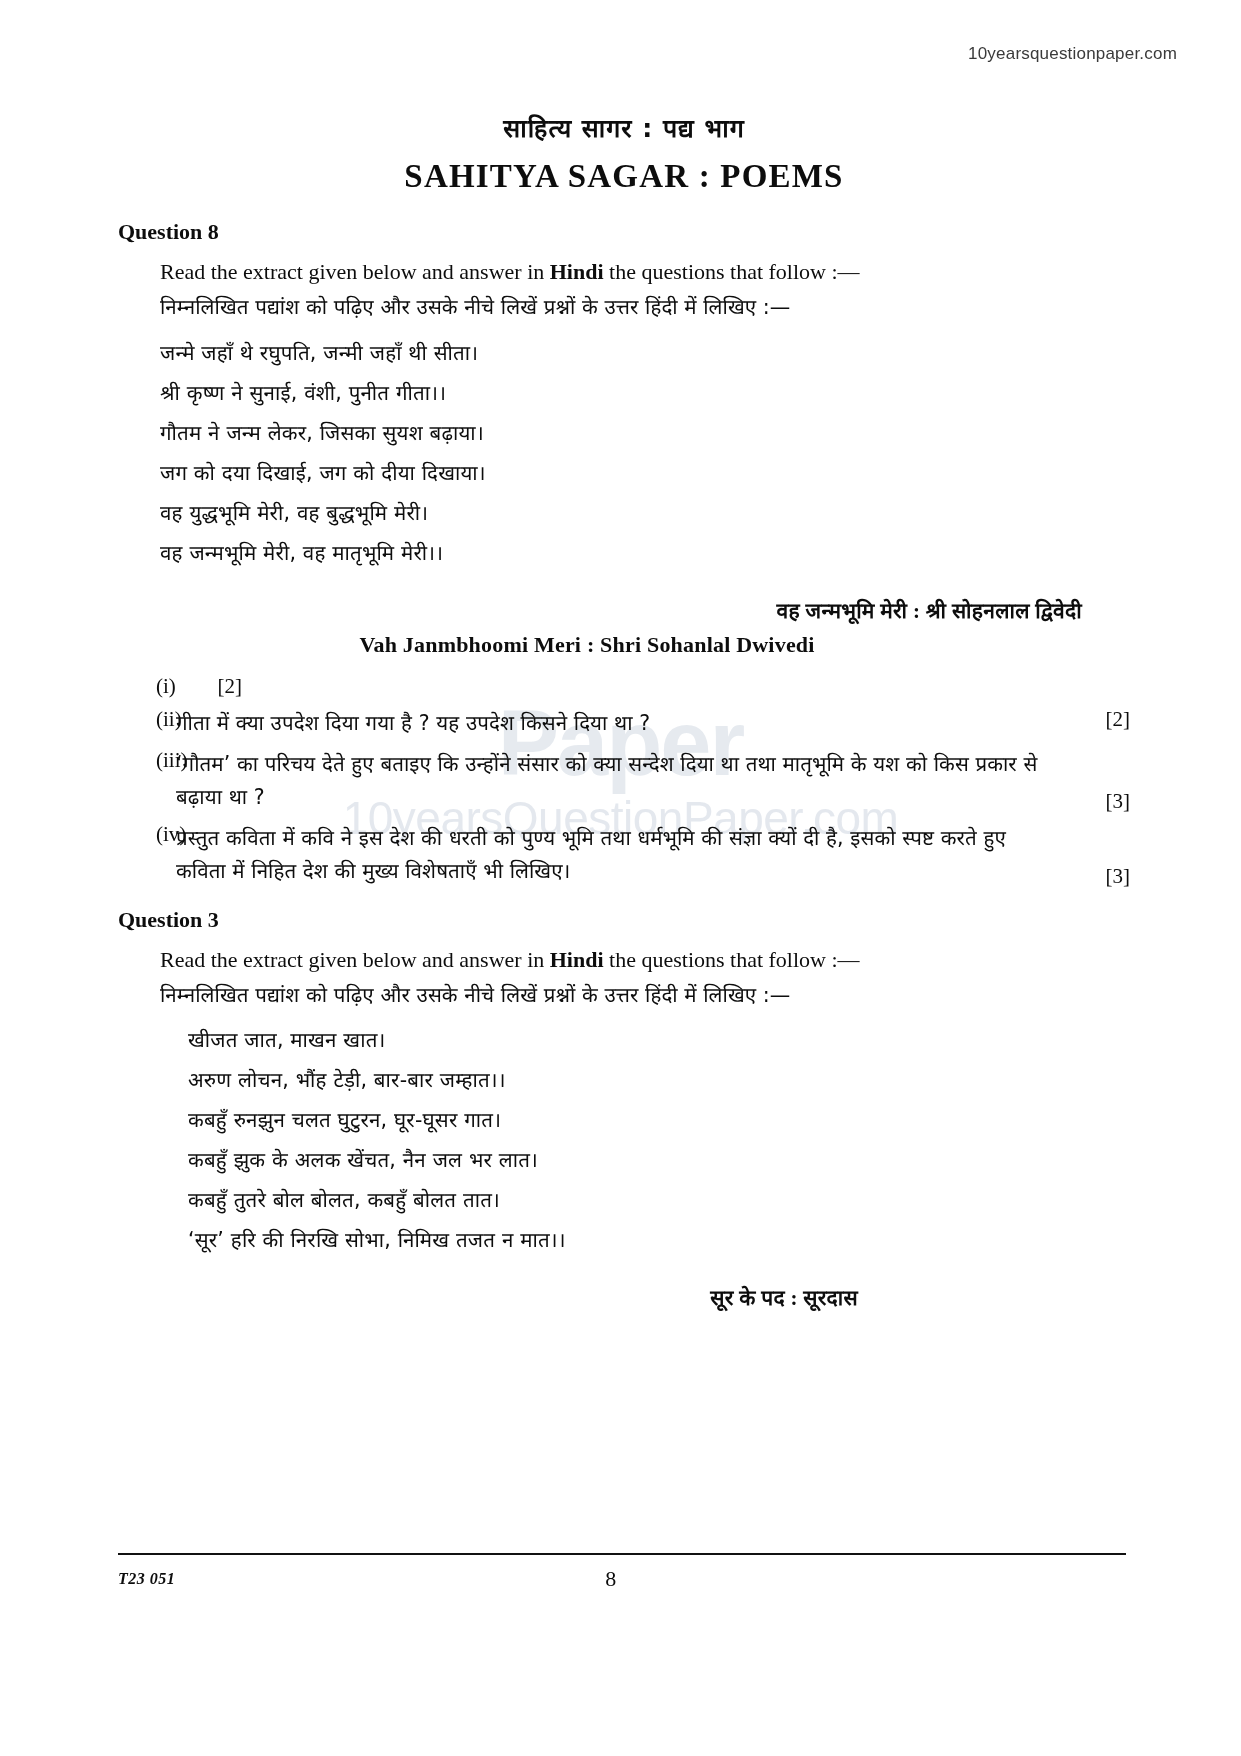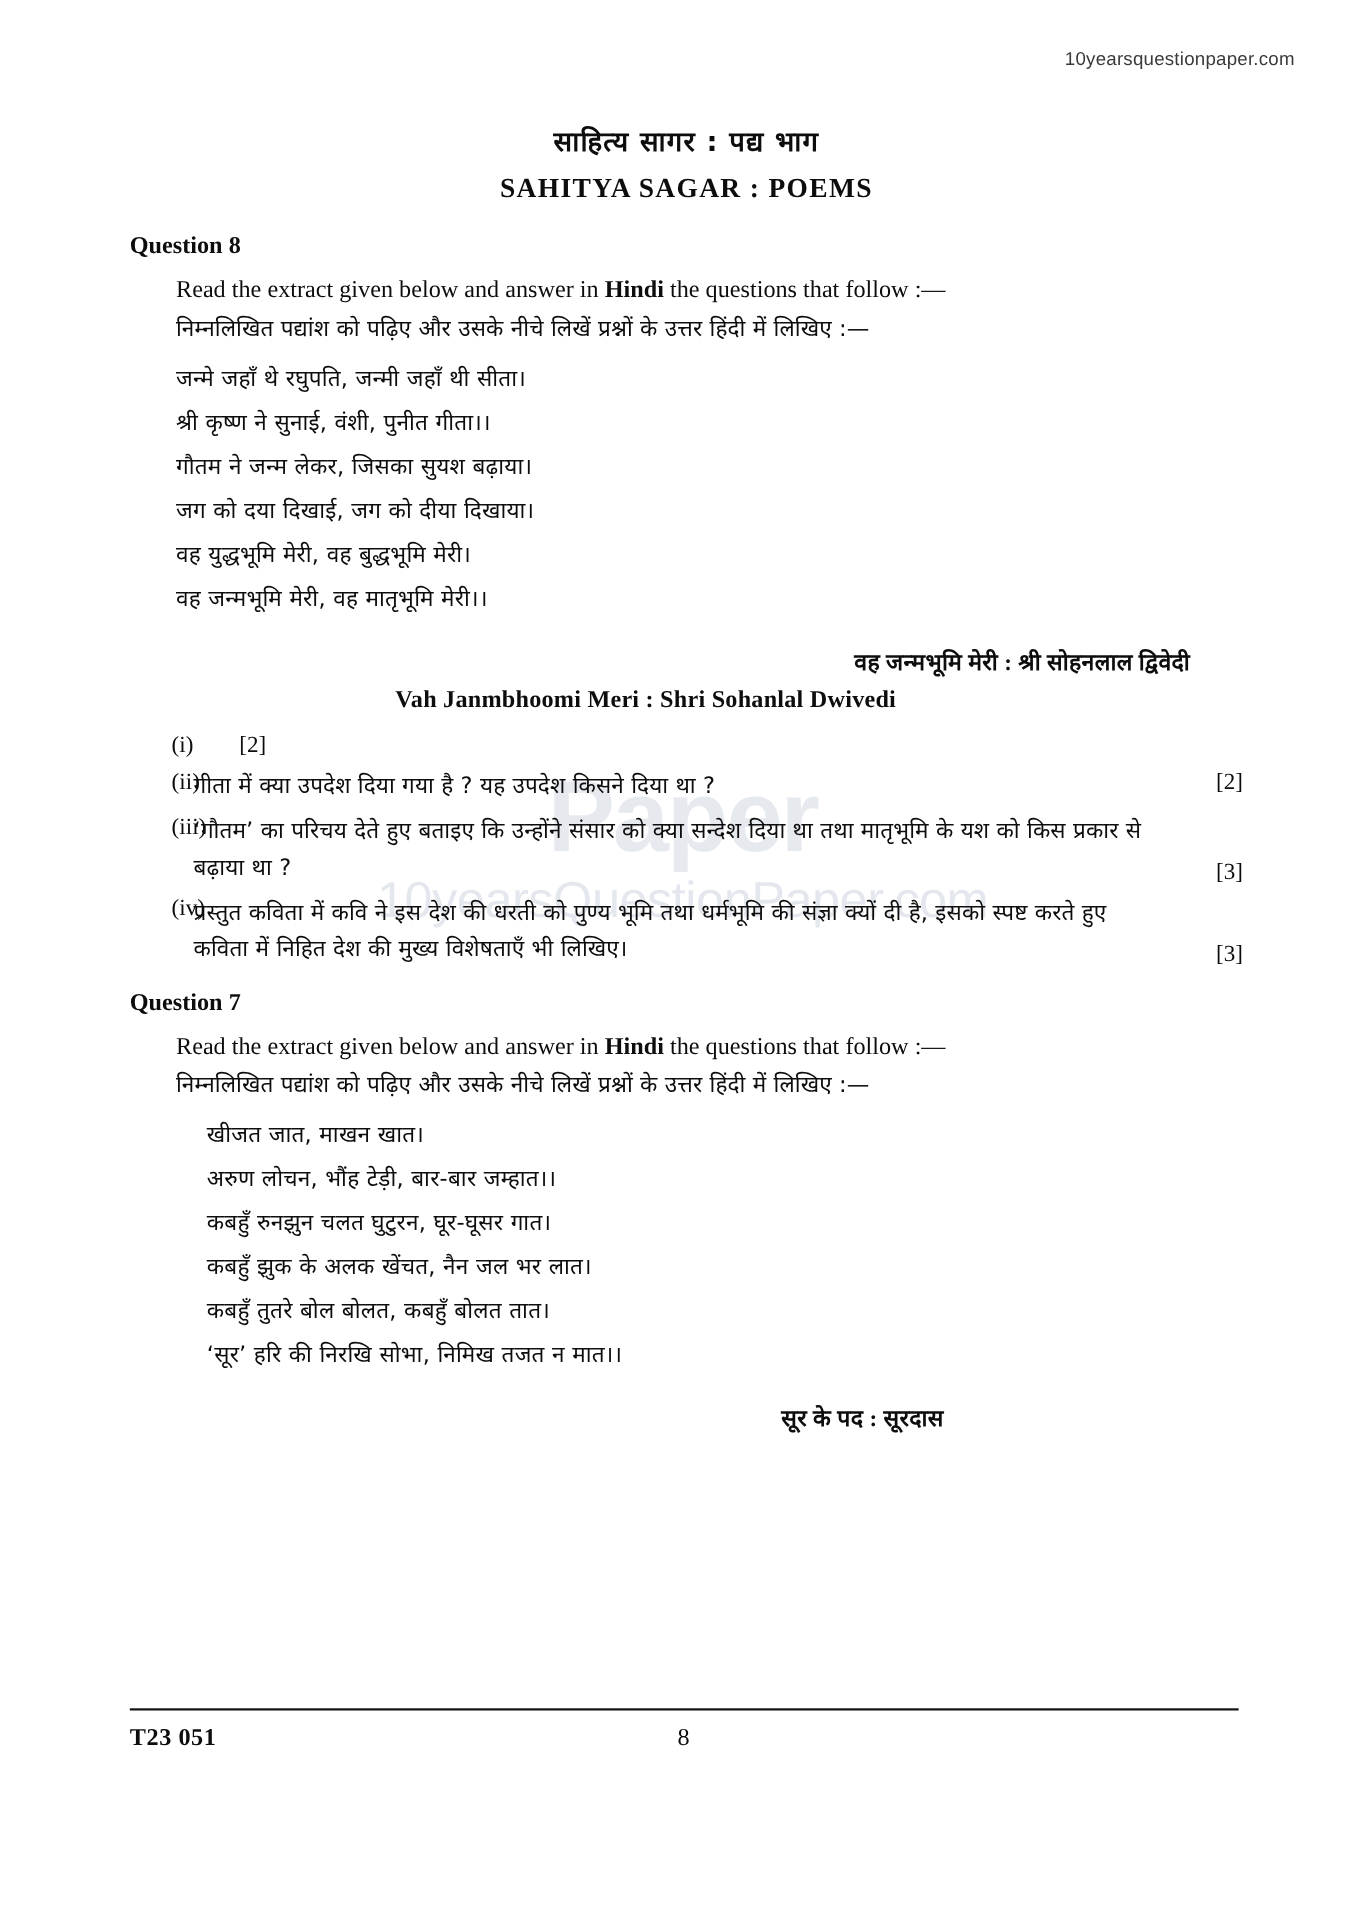--- a/index.html
+++ b/index.html
@@ -67,21 +67,21 @@
   .title-hi {
     text-align: center;
     font-family: "DejaVu Sans", sans-serif;
     font-size: 25px;
     font-weight: 600;
     letter-spacing: 1px;
     margin: 0 0 14px 0;
   }
   .title-en {
     text-align: center;
-    font-size: 25px;
+    font-size: 33px;
     font-weight: 700;
     letter-spacing: 1.2px;
     margin: 0 0 24px 0;
   }
 
   .qhead {
     font-size: 22px;
     font-weight: 700;
     margin: 18px 0 10px 0;
   }
@@ -176,24 +176,25 @@
   }
   .footer {
     position: absolute;
     left: 118px;
     top: 1566px;
     width: 1008px;
     display: flex;
     align-items: center;
   }
   .footer-code {
-    font-size: 22px;
+    font-size: 16px;
     font-weight: 700;
     letter-spacing: .5px;
     flex: 0 0 auto;
+    font-style: italic;
   }
   .footer-page {
     flex: 1 1 auto;
     text-align: center;
     font-size: 22px;
     font-weight: 400;
     margin-right: 80px;
   }
 </style>
 </head>
@@ -253,21 +254,21 @@
       </div>
 
       <div class="qitem">
         <div class="qnum">(iv)</div>
         <div class="qtext">प्रस्तुत कविता में कवि ने इस देश की धरती को पुण्य भूमि तथा धर्मभूमि की संज्ञा क्यों दी है, इसको स्पष्ट करते हुए कविता में निहित देश की मुख्य विशेषताएँ भी लिखिए।</div>
         <div class="qmarks">[3]</div>
       </div>
 
     </div>
 
-    <div class="qhead">Question 7</div>
+    <div class="qhead">Question 3</div>
 
     <div class="indent">
       <div class="instr-en"><span>Read the extract given below and answer in </span><b>Hindi</b><span> the questions that follow :—</span></div>
 
       <div class="instr-hi">निम्नलिखित पद्यांश को पढ़िए और उसके नीचे लिखें प्रश्नों के उत्तर हिंदी में लिखिए :—</div>
     </div>
 
     <div>
       <div class="verse inset">खीजत जात, माखन खात।</div>
       <div class="verse inset">अरुण लोचन, भौंह टेड़ी, बार-बार जम्हात।।</div>

